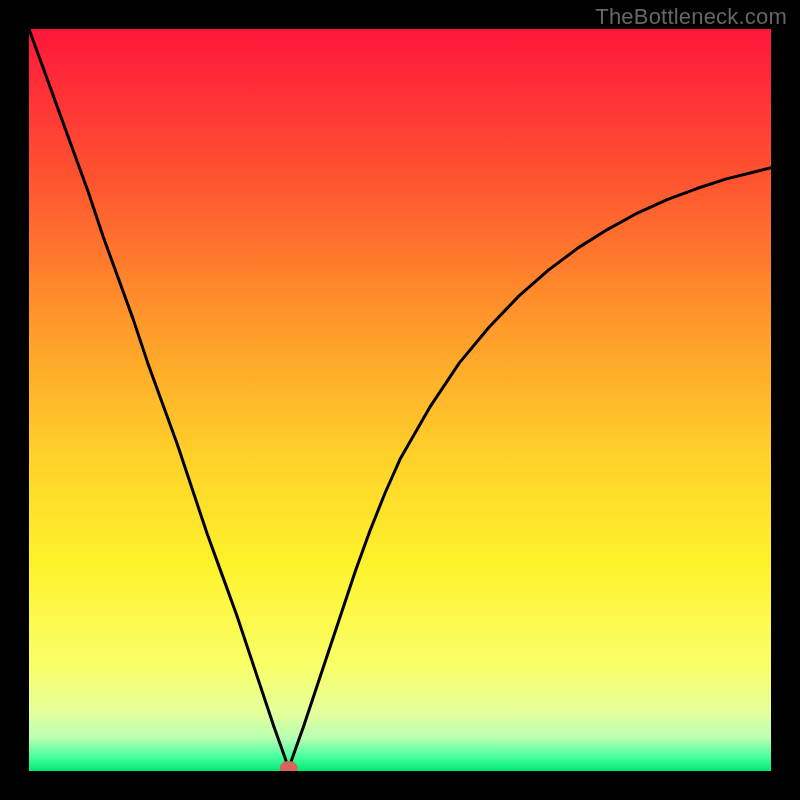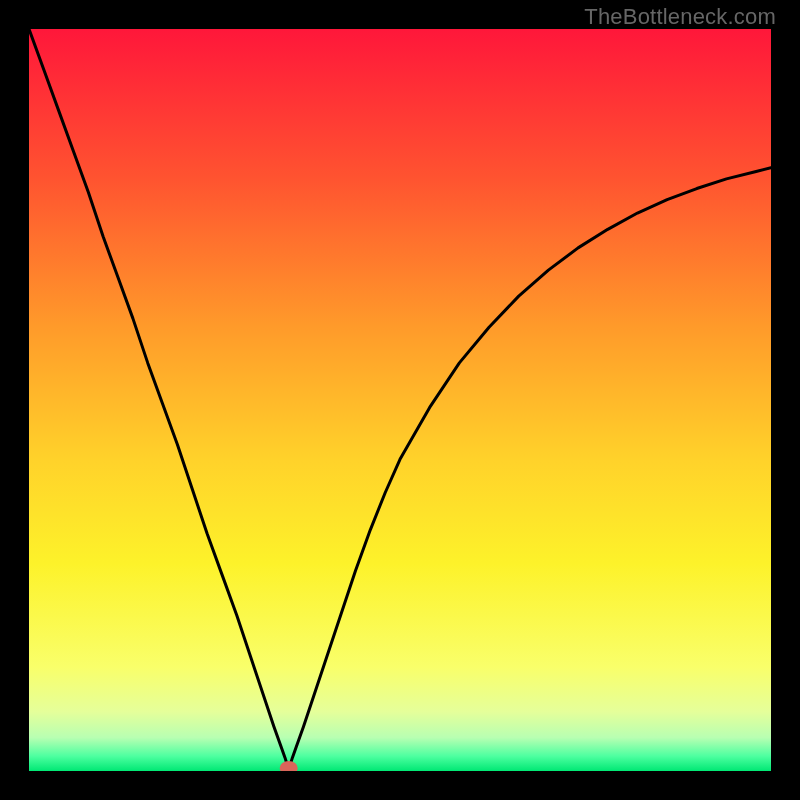--- a/index.html
+++ b/index.html
@@ -13,21 +13,21 @@
   }
   .frame {
     position: relative;
     width: 800px;
     height: 800px;
     background: #000;
   }
   .watermark {
     position: absolute;
     top: 4px;
-    right: 24px;
+    right: 13px;
     color: #666;
     font-size: 22px;
     font-weight: 500;
     letter-spacing: 0.2px;
     z-index: 5;
   }
   .plot {
     position: absolute;
     left: 29px;
     top: 29px;

